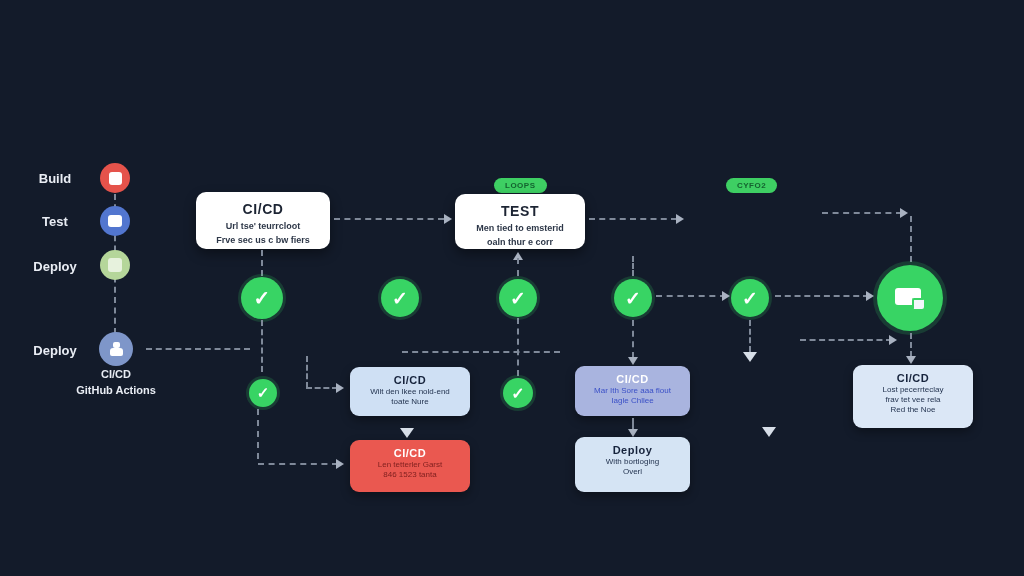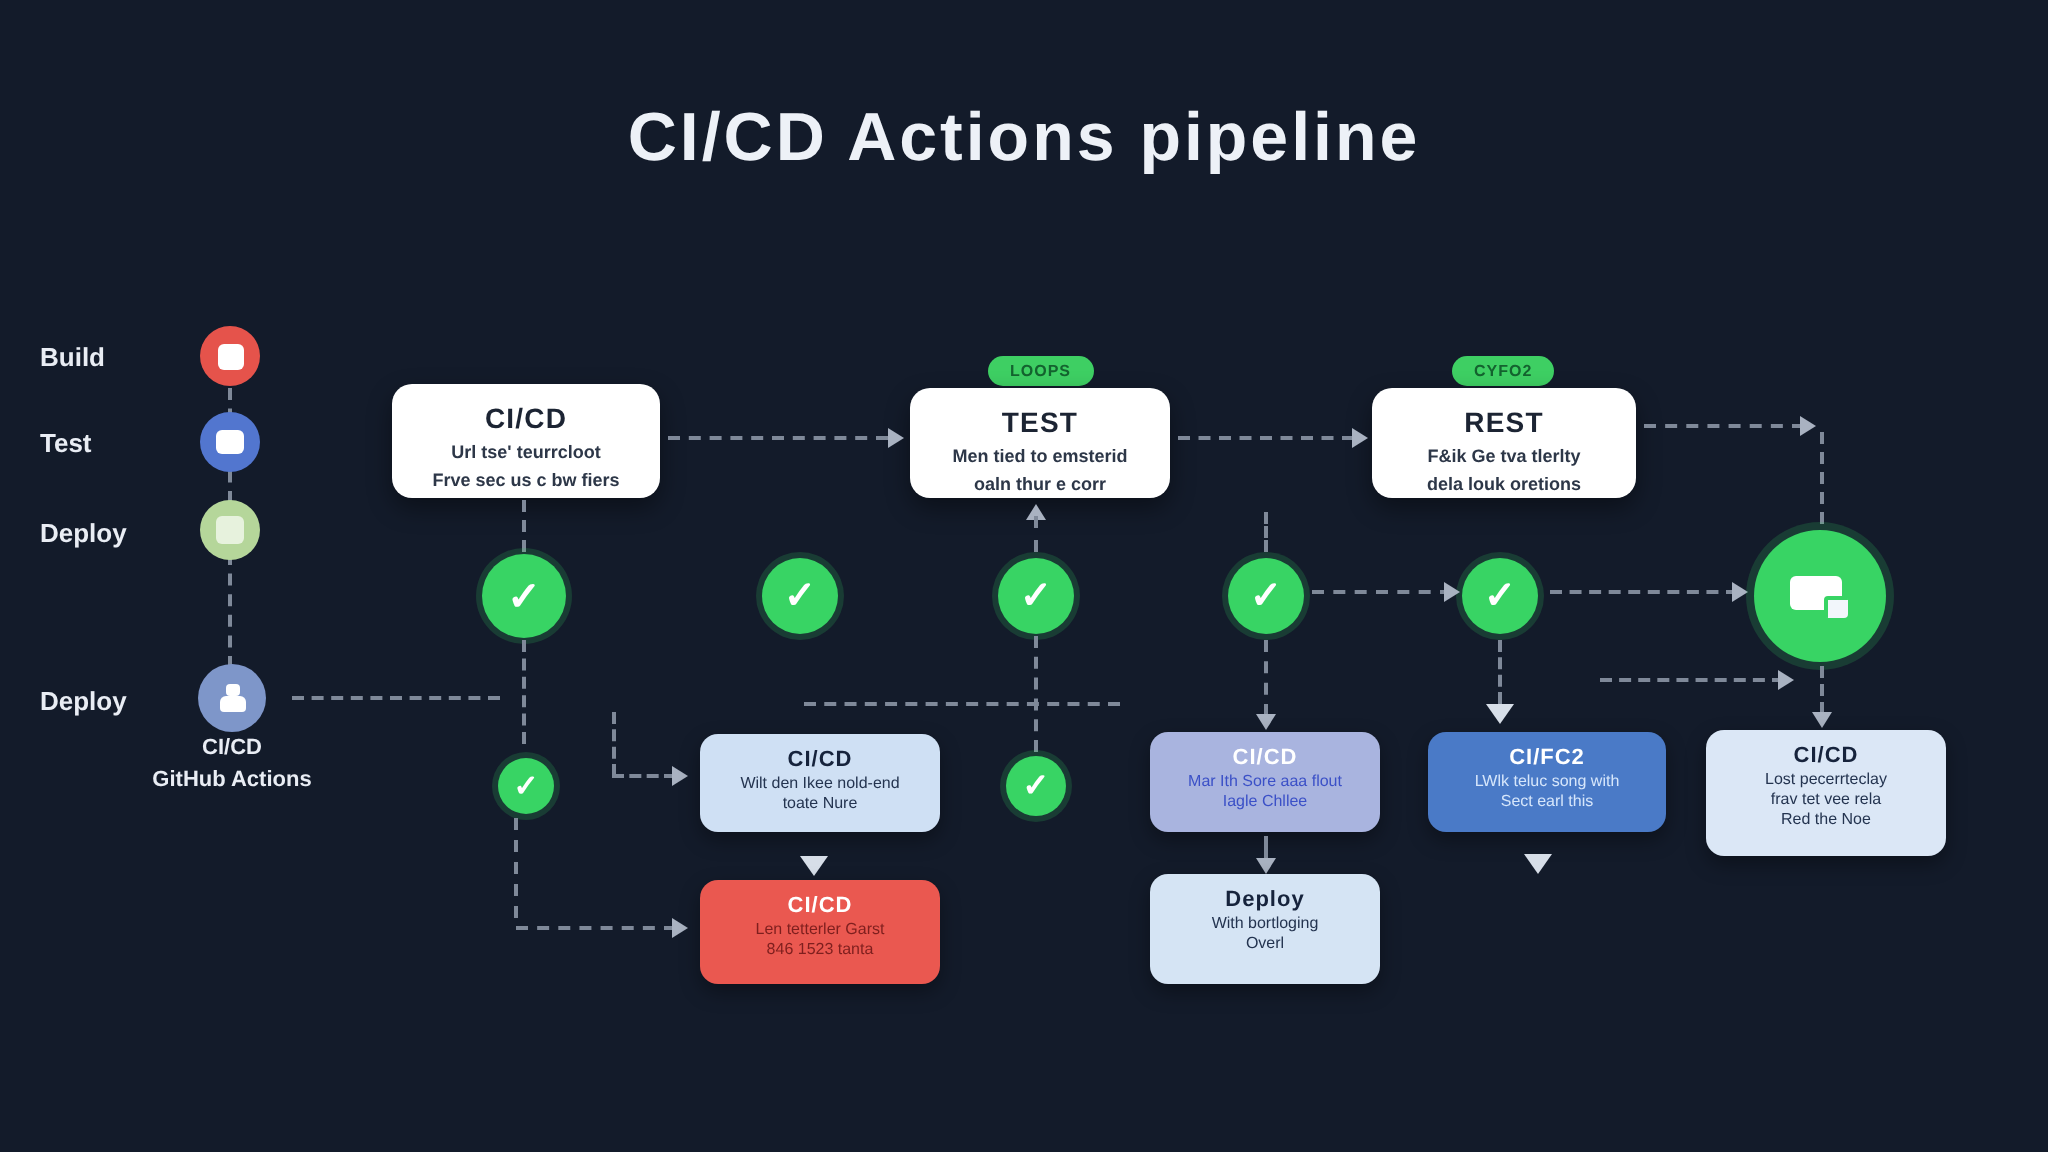--- a/index.html
+++ b/index.html
@@ -2,21 +2,21 @@
 <html><head>
 <meta charset="utf-8">
 <style>
   *{margin:0;padding:0;box-sizing:border-box}
   html,body{background:#0b1120}
   .canvas{position:relative;width:1024px;height:576px;background:#131b2a;
     font-family:"Liberation Sans",sans-serif;overflow:hidden}
   .title{position:absolute;top:50px;left:0;width:100%;text-align:center;
     color:#edf1f7;font-size:34px;font-weight:600;letter-spacing:1.5px}
   .step-label{position:absolute;color:#e9edf4;font-size:13px;font-weight:600;
-    width:70px;text-align:left}
+    width:70px;text-align:center}
   .circle{position:absolute;border-radius:50%;display:flex;align-items:center;justify-content:center}
   .caption{position:absolute;color:#e9edf4;font-size:11px;font-weight:600;text-align:center;width:120px}
   .stagebox{position:absolute;background:#ffffff;border-radius:10px;text-align:center;
     padding-top:9px;box-shadow:0 5px 12px rgba(0,0,0,.4)}
   .stagebox .t{display:block;font-size:14px;font-weight:700;color:#1c2433;letter-spacing:.6px}
   .stagebox .l{display:block;font-size:9px;color:#2d3748;margin-top:4px;font-weight:600}
   .badge{position:absolute;background:#3ecf63;color:#14632f;font-size:8px;font-weight:700;
     border-radius:9px;padding:3px 11px;letter-spacing:.5px}
   .checkc{background:#38d464;box-shadow:0 0 0 3px rgba(56,212,100,.18)}
   .checkc .mk{color:#ffffff;font-weight:700}
@@ -31,21 +31,20 @@
   .tri-u{border-left:5px solid transparent;border-right:5px solid transparent;border-bottom:8px solid #a9b2c1}
   .tri-d{border-left:5px solid transparent;border-right:5px solid transparent;border-top:8px solid #a9b2c1}
   .tri-d.big{border-left-width:7px;border-right-width:7px;border-top-width:10px;border-top-color:#d7dee8}
   .ico{position:relative}
 </style>
 </head>
 <body>
 
 <div class="canvas">
 
-  <div class="title">CI/CD Actions pipeline</div>
 
   <div class="vline" style="left:114px;top:194px;height:140px"></div>
   <div class="hline" style="left:146px;top:348px;width:104px"></div>
 
   <div class="step-label" style="left:20px;top:171px">Build</div>
   <div class="circle" style="left:100px;top:163px;width:30px;height:30px;background:#e5534b">
     <span class="ico" style="width:13px;height:13px;background:#fff;border-radius:3px;display:block"></span>
   </div>
 
   <div class="step-label" style="left:20px;top:214px">Test</div>
@@ -76,25 +75,20 @@
   </div>
 
   <div class="badge" style="left:494px;top:178px">LOOPS</div>
   <div class="stagebox" style="left:455px;top:194px;width:130px;height:55px">
     <span class="t">TEST</span>
     <span class="l">Men tied to emsterid</span>
     <span class="l">oaln thur e corr</span>
   </div>
 
   <div class="badge" style="left:726px;top:178px">CYFO2</div>
-  <div class="stagebox" style="left:686px;top:194px;width:132px;height:55px">
-    <span class="t">REST</span>
-    <span class="l">F&amp;ik Ge tva tlerlty</span>
-    <span class="l">dela louk oretions</span>
-  </div>
 
   <div class="hline" style="left:334px;top:218px;width:110px"></div>
   <div class="tri tri-r" style="left:444px;top:214px"></div>
   <div class="hline" style="left:589px;top:218px;width:88px"></div>
   <div class="tri tri-r" style="left:676px;top:214px"></div>
   <div class="hline" style="left:822px;top:212px;width:80px"></div>
   <div class="tri tri-r" style="left:900px;top:208px"></div>
   <div class="vline" style="left:910px;top:216px;height:46px"></div>
 
   <div class="vline" style="left:261px;top:250px;height:26px"></div>
@@ -164,25 +158,20 @@
     <span class="l" style="color:#243450">Wilt den Ikee nold-end</span>
     <span class="l" style="color:#243450">toate Nure</span>
   </div>
 
   <div class="jobbox" style="left:575px;top:366px;width:115px;height:50px;background:#a9b4df">
     <span class="t" style="color:#ffffff">CI/CD</span>
     <span class="l" style="color:#3b50c7">Mar Ith Sore aaa flout</span>
     <span class="l" style="color:#3b50c7">Iagle Chllee</span>
   </div>
 
-  <div class="jobbox" style="left:714px;top:366px;width:119px;height:50px;background:#4a7ac7">
-    <span class="t" style="color:#ffffff">CI/FC2</span>
-    <span class="l" style="color:#d6e6fb">LWlk teluc song with</span>
-    <span class="l" style="color:#d6e6fb">Sect earl this</span>
-  </div>
 
   <div class="jobbox" style="left:853px;top:365px;width:120px;height:63px;background:#dbe7f6">
     <span class="t" style="color:#16233c">CI/CD</span>
     <span class="l" style="color:#243450">Lost pecerrteclay</span>
     <span class="l" style="color:#243450">frav tet vee rela</span>
     <span class="l" style="color:#243450">Red the Noe</span>
   </div>
 
   <div class="tri tri-d big" style="left:400px;top:428px"></div>
   <div class="jobbox" style="left:350px;top:440px;width:120px;height:52px;background:#ea5850">

